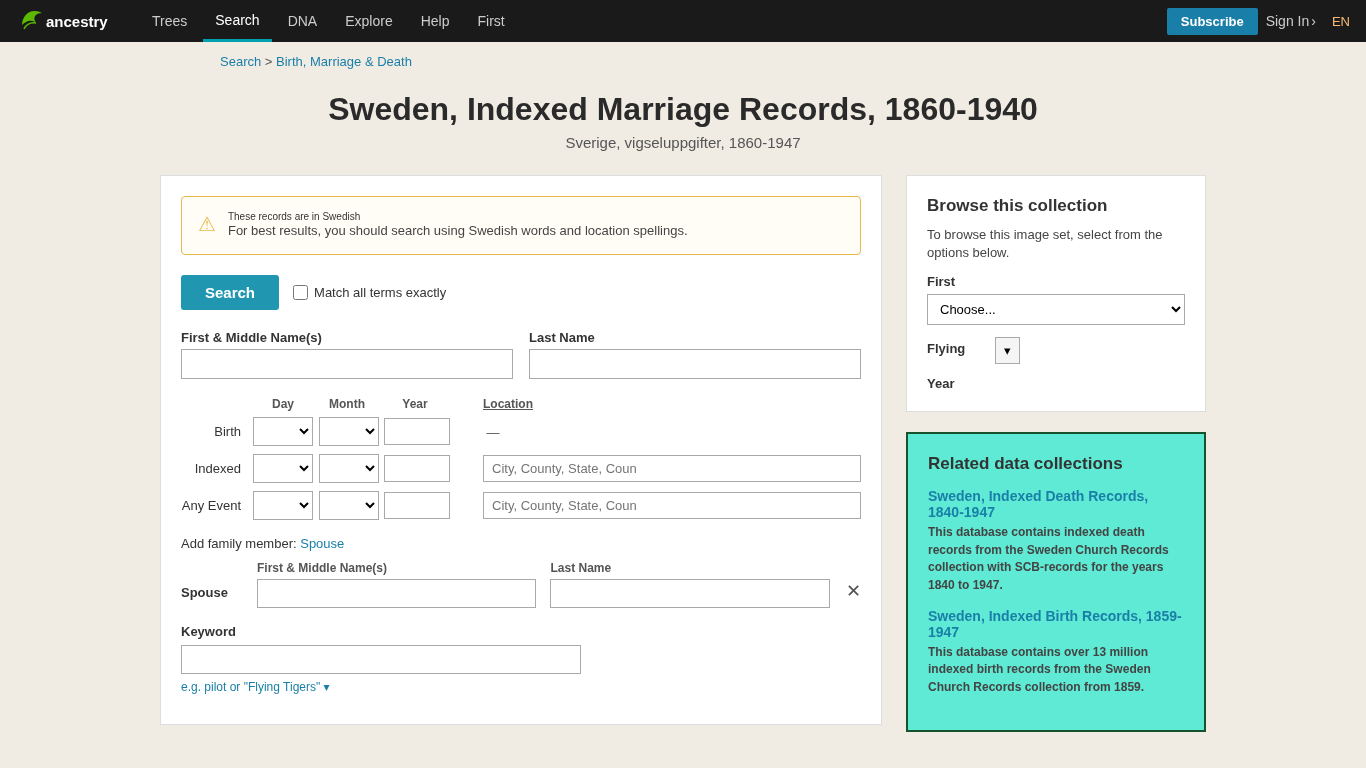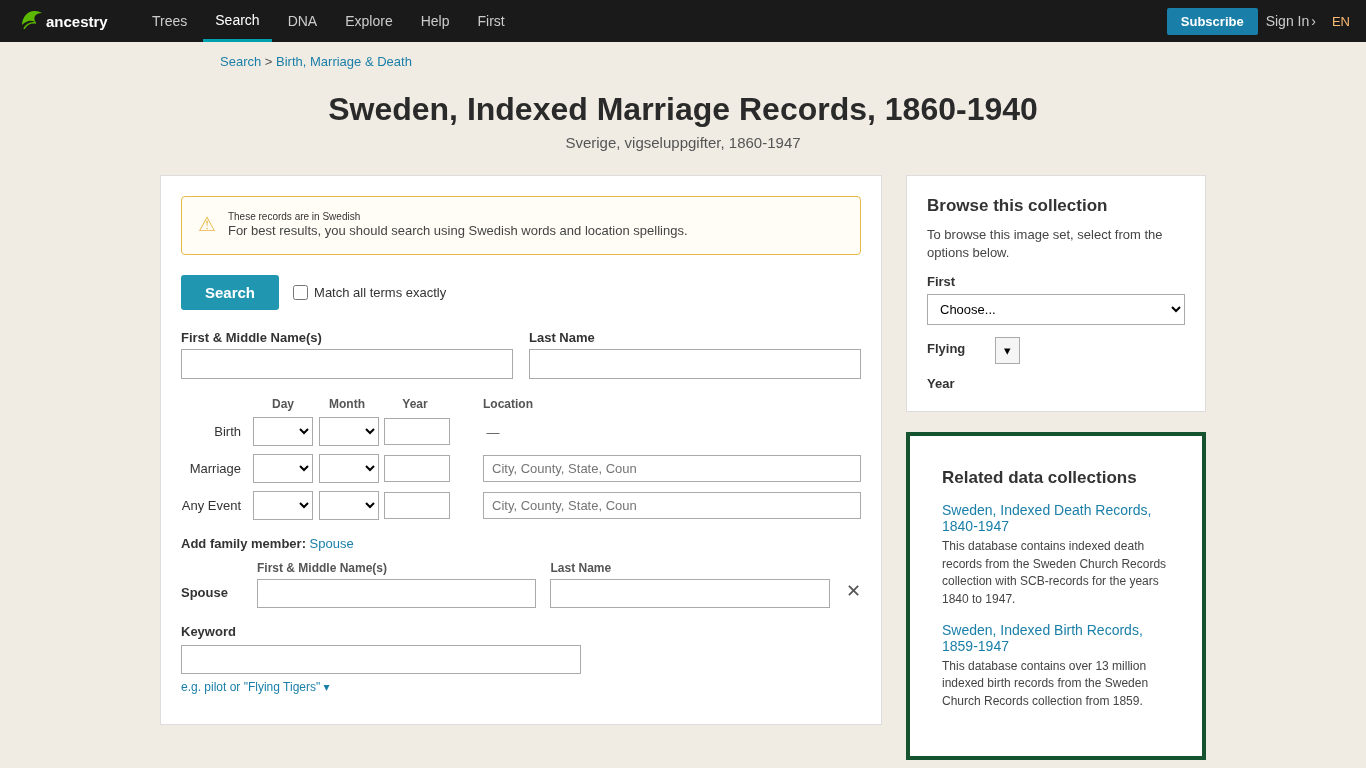--- a/index.html
+++ b/index.html
@@ -57,21 +57,21 @@
     .date-row-label { width: 70px; font-size: 13px; color: #333; text-align: right; padding-right: 10px; }
     .date-row select { border: 1px solid #aaa; font-size: 13px; padding: 5px 4px; background: #fff; cursor: pointer; }
     .col-day select { width: 60px; }
     .col-month select { width: 60px; margin-left: 4px; }
     .col-year input { width: 66px; margin-left: 4px; border: 1px solid #aaa; padding: 5px 6px; font-size: 13px; }
     .col-location input { margin-left: 16px; border: 1px solid #aaa; padding: 5px 8px; font-size: 13px; width: calc(100% - 16px); color: #999; }
     .col-location-dash { margin-left: 16px; font-size: 13px; color: #555; width: 20px; text-align: center; }
 
     .family-member-section { margin-top: 10px; }
     .family-member-label { font-size: 13px; margin-bottom: 10px; }
-    .family-member-label strong { font-weight: bold; }
+    .family-member-label strong { font-weight: normal; }
     .family-member-label a { color: #1a7fa8; text-decoration: none; }
 
     .spouse-row { display: flex; align-items: flex-end; gap: 16px; margin-bottom: 16px; }
     .spouse-row-label { font-size: 13px; font-weight: bold; width: 60px; flex-shrink: 0; padding-bottom: 8px; }
     .spouse-fields { display: flex; gap: 14px; flex: 1; align-items: flex-end; }
     .spouse-field { display: flex; flex-direction: column; gap: 4px; flex: 1; }
     .spouse-field label { font-size: 12px; font-weight: bold; color: #555; }
     .spouse-field input { border: 1px solid #aaa; padding: 6px 8px; font-size: 13px; width: 100%; }
     .close-btn { font-size: 18px; cursor: pointer; color: #555; padding-bottom: 6px; background: none; border: none; }
 
@@ -86,23 +86,23 @@
     .browse-box { background: #fff; border: 1px solid #ddd; padding: 20px; }
     .browse-box h2 { font-size: 17px; font-weight: bold; margin-bottom: 10px; }
     .browse-box p { font-size: 13px; color: #444; margin-bottom: 12px; line-height: 1.4; }
     .browse-box label { font-size: 13px; font-weight: bold; display: block; margin-bottom: 5px; }
     .browse-box select { border: 1px solid #aaa; padding: 6px 8px; font-size: 13px; width: 100%; background: #fff; cursor: pointer; margin-bottom: 12px; }
     .parish-row { display: flex; align-items: center; gap: 8px; margin-bottom: 12px; }
     .parish-row label { font-size: 13px; font-weight: bold; width: 60px; }
     .parish-btn { border: 1px solid #aaa; background: #f5f5f5; padding: 5px 8px; cursor: pointer; font-size: 13px; }
     .year-label { font-size: 13px; font-weight: bold; }
 
-    .related-box { background: #ffffff; border: 4px solid #14532d; padding: 32px; }
+    .related-box { background: #5eead4; border: 2px solid #14532d; padding: 20px; }
     .related-box h2 { font-size: 17px; font-weight: bold; margin-bottom: 14px; }
-    .related-item { margin-bottom: 14px; }
+    .related-item { margin-bottom: 14px; font-weight: bold; }
     .related-item a { color: #1a7fa8; text-decoration: none; font-size: 14px; display: block; margin-bottom: 4px; }
     .related-item p { font-size: 12px; color: #444; line-height: 1.45; }
   </style>
 </head>
 <body>
 
 <nav>
   <div class="nav-logo">
     <svg viewBox="0 0 110 28" xmlns="http://www.w3.org/2000/svg">
 
@@ -170,21 +170,21 @@
         <input type="text" value="" style="">
       </div>
     </div>
 
     <div class="date-location-section">
 
       <div class="date-loc-header">
         <div class="col-day"><span>Day</span></div>
         <div class="col-month"><span>Month</span></div>
         <div class="col-year"><span>Year</span></div>
-        <div class="col-location"><span style="padding-left:16px;">Location</span></div>
+        <div class="col-location"><span style="padding-left:16px;text-decoration:underline;">Location</span></div>
       </div>
 
       <div class="date-row">
         <div class="date-row-label">Birth</div>
         <div class="col-day">
           <select>
             <option value=""></option>
             <option>1</option><option>2</option><option>3</option>
           </select>
         </div>
@@ -196,21 +196,21 @@
         </div>
         <div class="col-year">
           <input type="text" style="width: 66px; margin-left: 4px; border: 1px solid rgb(170, 170, 170); padding: 5px 6px; font-size: 13px;">
         </div>
         <div class="col-location">
           <span class="col-location-dash" style="margin-left:16px; display:inline-block; width:20px; text-align:center;">—</span>
         </div>
       </div>
 
       <div class="date-row">
-        <div class="date-row-label">Marriage</div>
+        <div class="date-row-label">Indexed</div>
         <div class="col-day">
           <select>
             <option value=""></option>
             <option>1</option><option>2</option><option>3</option>
           </select>
         </div>
         <div class="col-month">
           <select>
             <option value=""></option>
             <option>Jan</option><option>Feb</option><option>Mar</option>

